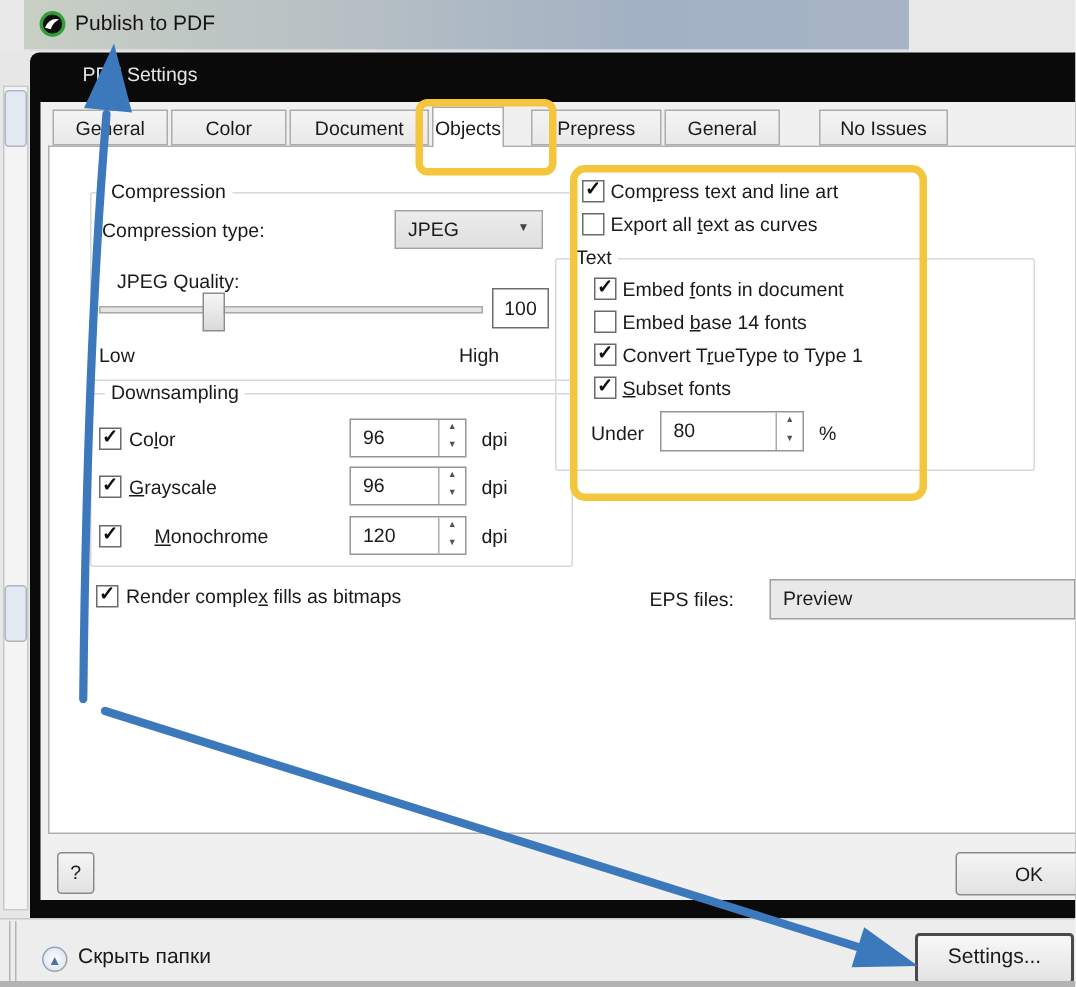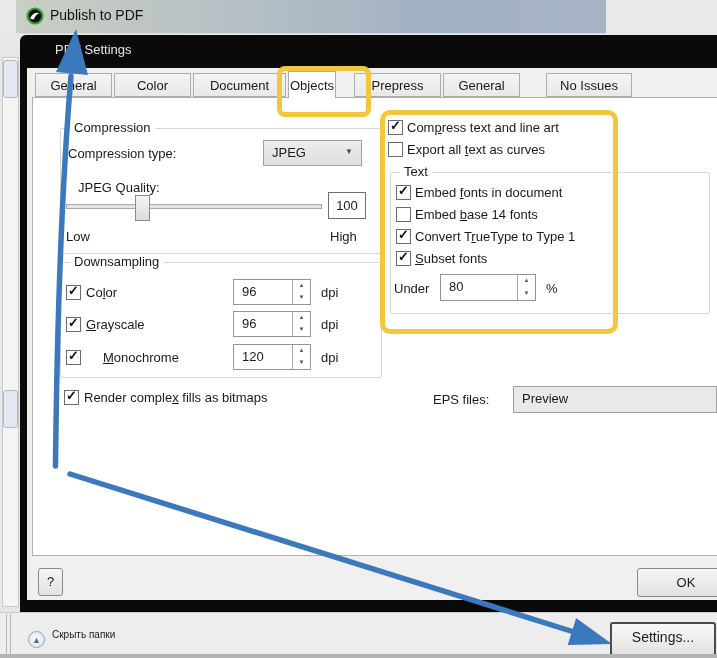--- a/index.html
+++ b/index.html
@@ -75,21 +75,21 @@
   
   #bottom-bar{left:0;top:612px;width:717px;height:46px;background:#EDEDED;
     border-top:1px solid #CACACA;z-index:5;}
   #bottom-edge{left:0;top:654px;width:717px;height:4px;background:#B3B3B3;z-index:6;}
   #grip{left:6px;top:614px;width:3px;height:40px;border-left:1px solid #B5B5B5;
     border-right:1px solid #B5B5B5;z-index:6;}
   #hide-folders-btn{left:28px;top:631px;width:17px;height:17px;border-radius:50%;
     background:radial-gradient(#FDFDFD,#D7E0ED);border:1px solid #97A2B2;z-index:6;
     text-align:center;box-sizing:border-box;}
   #hide-folders-btn .chev{position:relative;top:-1px;font-size:9px;color:#4E6FA3;}
-  #hide-folders-label{left:52px;top:629px;font-size:10px;z-index:6;}
+  #hide-folders-label{left:52px;top:629px;font-size:14px;z-index:6;}
   #settings-btn{left:610px;top:622px;width:102px;height:30px;line-height:27px;font-size:14px;
     background:linear-gradient(#F8F8F8,#E3E3E3);border:2px solid #4A4A4A;border-radius:3px;z-index:6;}
 
   
   #arrows{position:absolute;left:0;top:0;z-index:9;pointer-events:none;}
   .arrow-line{stroke:var(--arrow);stroke-width:5.5;fill:none;stroke-linecap:round;}
   .arrow-head{fill:var(--arrow);}
 </style>
 </head>
 <body>
@@ -127,21 +127,21 @@
 <span class="lbl" style="left:68px;top:146px;">Compression type:</span>
 <div class="combo" style="left:263px;top:140px;width:99px;height:26px;">
   <span class="combo-val">JPEG</span>
   <span class="combo-arrow">▼</span>
 </div>
 <span class="lbl" style="left:66px;top:180px;padding-left:12px;">JPEG Quality:</span>
 <div class="abs" id="quality-track"></div>
 <div class="abs" id="quality-thumb"></div>
 <div class="abs" id="quality-value">100</div>
 <span class="lbl" style="left:66px;top:229px;">Low</span>
-<span class="lbl" style="left:306px;top:229px;margin-left:24px;">High</span>
+<span class="lbl" style="left:306px;top:229px;">High</span>
 
 <div class="groupbox" style="left:60px;top:262px;width:320px;height:114px;">
   <span class="legend">Downsampling</span>
 </div>
 
 <div class="cb" style="left:66px;top:285px;"><span class="mark">✓</span></div>
 <span class="lbl" style="left:86px;top:285px;"><span>Co</span><span class="u">l</span><span>or</span></span>
 <div class="spin" style="left:233px;top:279px;width:78px;height:26px;">
   <span class="spin-val">96</span>
   <span class="spin-btns">
@@ -179,21 +179,21 @@
 <div class="combo flat" style="left:513px;top:386px;width:204px;height:27px;">
   <span class="combo-val">Preview</span>
 </div>
 
 <div class="cb" style="left:388px;top:120px;"><span class="mark">✓</span></div>
 <span class="lbl" style="left:407px;top:120px;"><span>Com</span><span class="u">p</span><span>ress text and line art</span></span>
 
 <div class="cb" style="left:388px;top:142px;"><span class="mark"></span></div>
 <span class="lbl" style="left:407px;top:142px;"><span>Export all </span><span class="u">t</span><span>ext as curves</span></span>
 
-<div class="groupbox" style="left:390px;top:172px;width:318px;height:140px;">
+<div class="groupbox" style="left:370px;top:172px;width:318px;height:140px;">
   <span class="legend">Text</span>
 </div>
 
 <div class="cb" style="left:396px;top:185px;"><span class="mark">✓</span></div>
 <span class="lbl" style="left:415px;top:185px;"><span>Embed </span><span class="u">f</span><span>onts in document</span></span>
 
 <div class="cb" style="left:396px;top:207px;"><span class="mark"></span></div>
 <span class="lbl" style="left:415px;top:207px;"><span>Embed </span><span class="u">b</span><span>ase 14 fonts</span></span>
 
 <div class="cb" style="left:396px;top:229px;"><span class="mark">✓</span></div>

